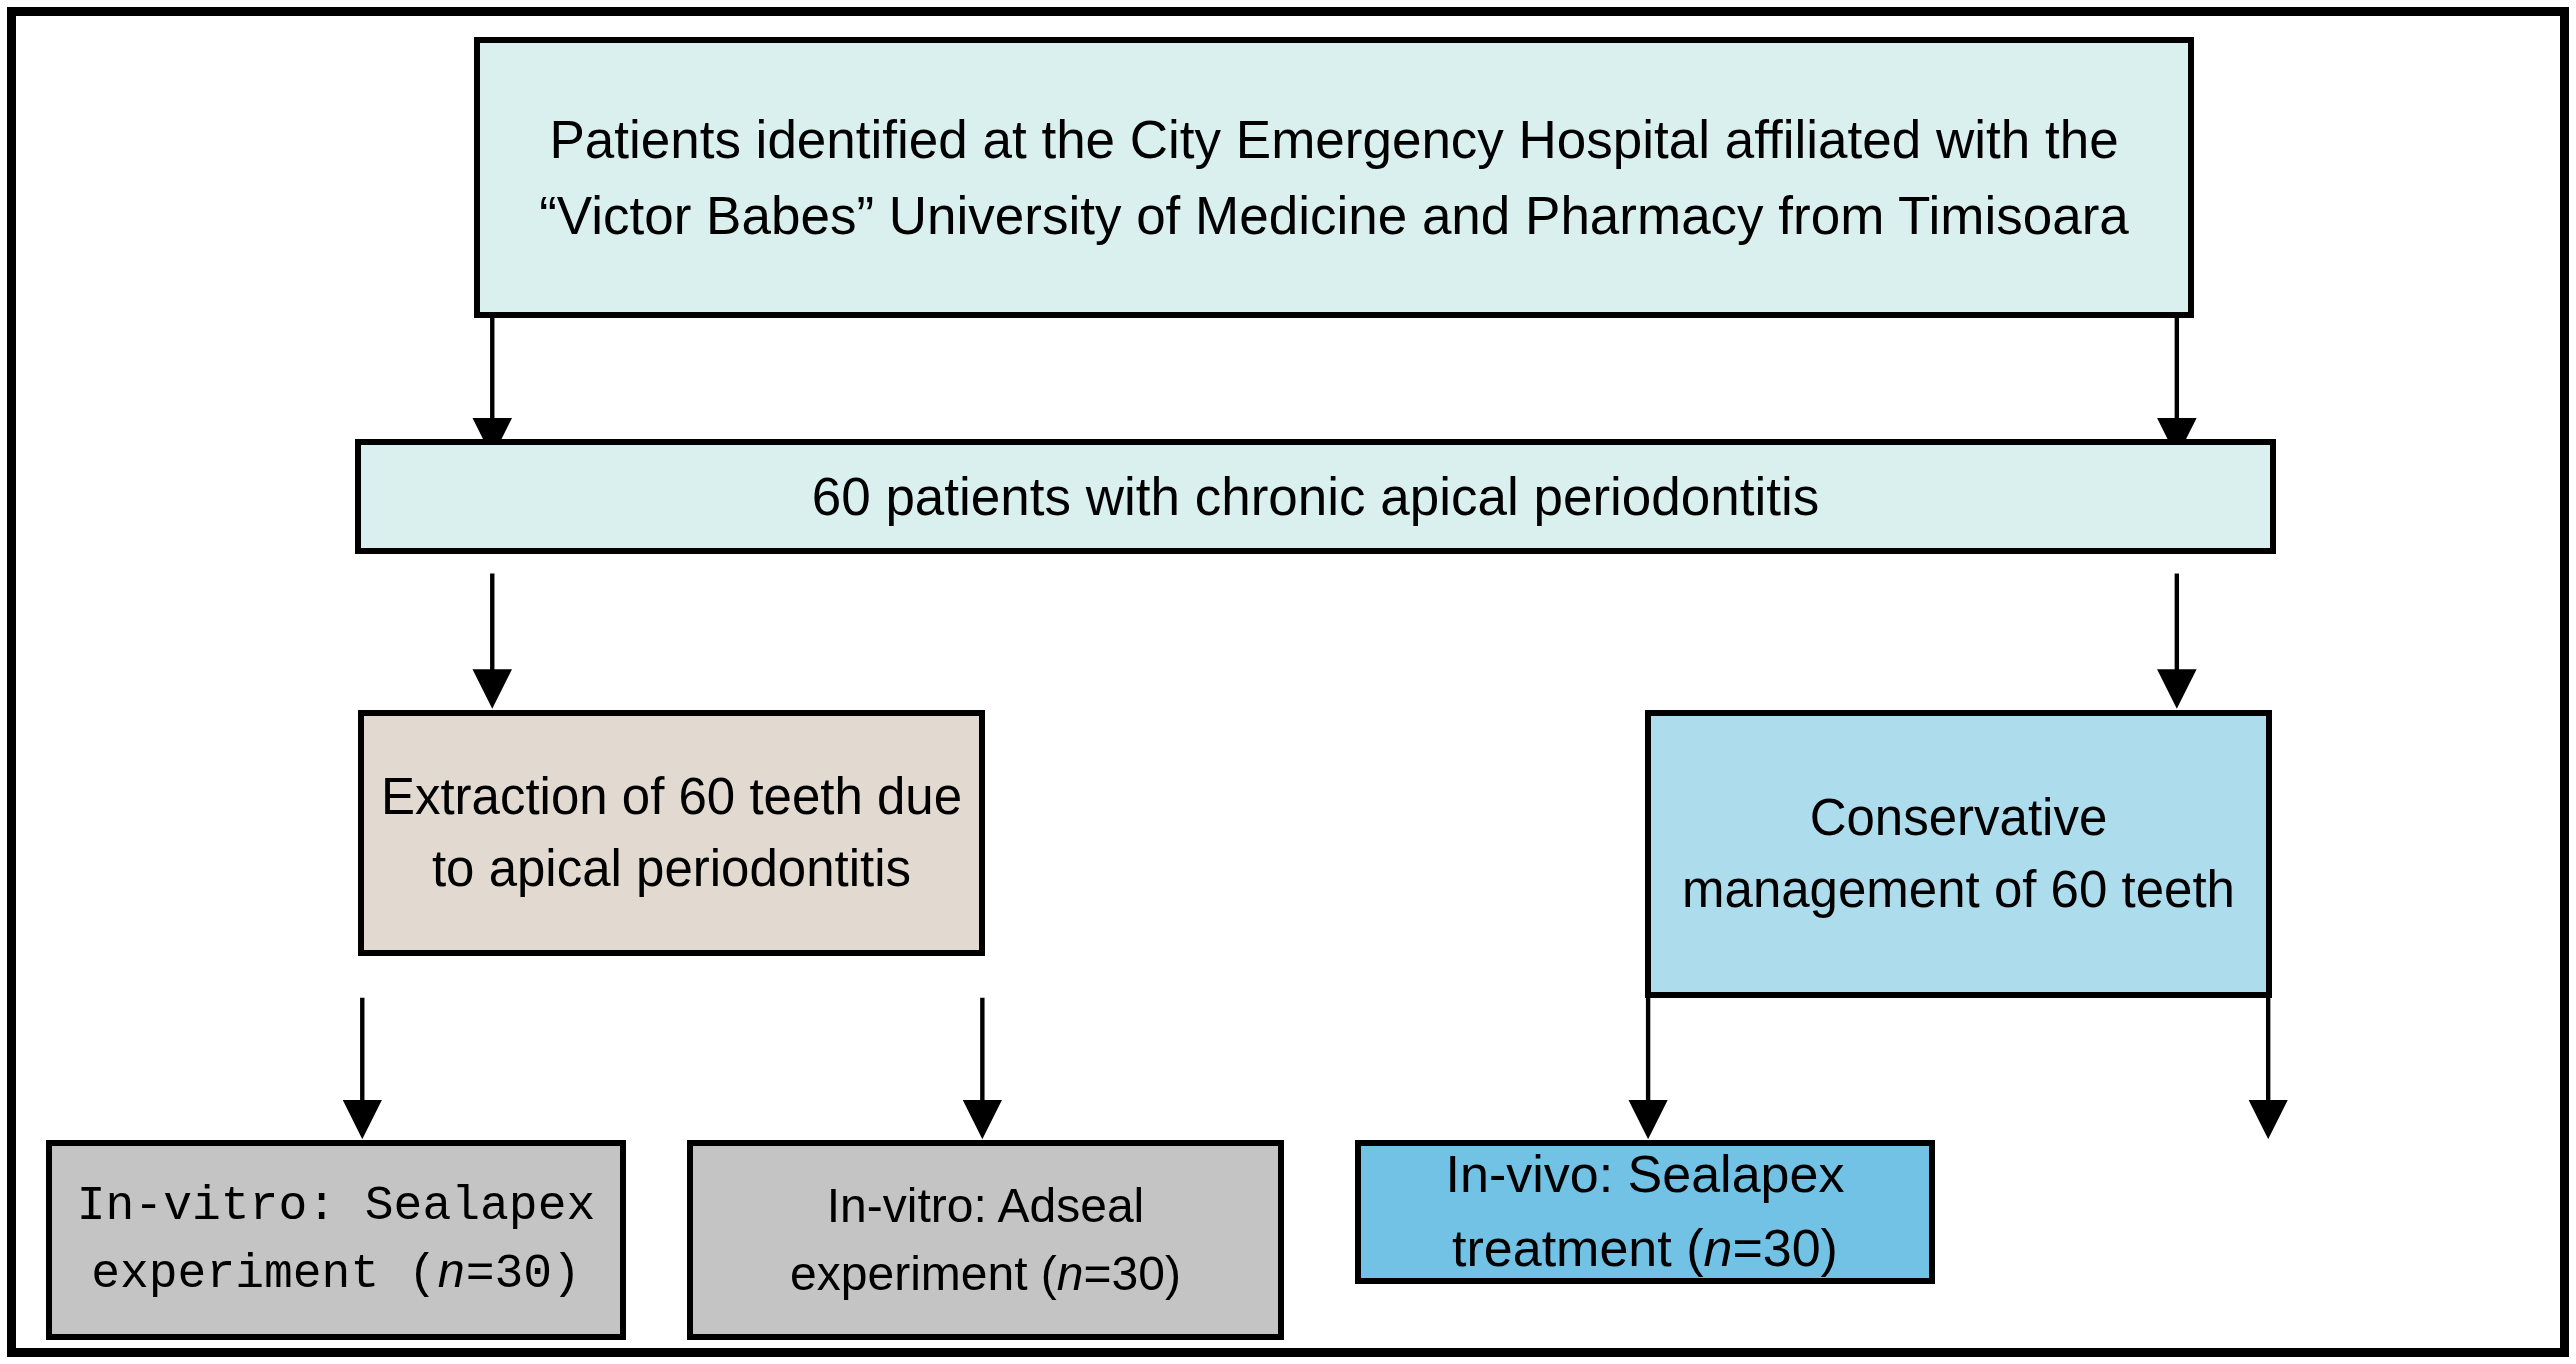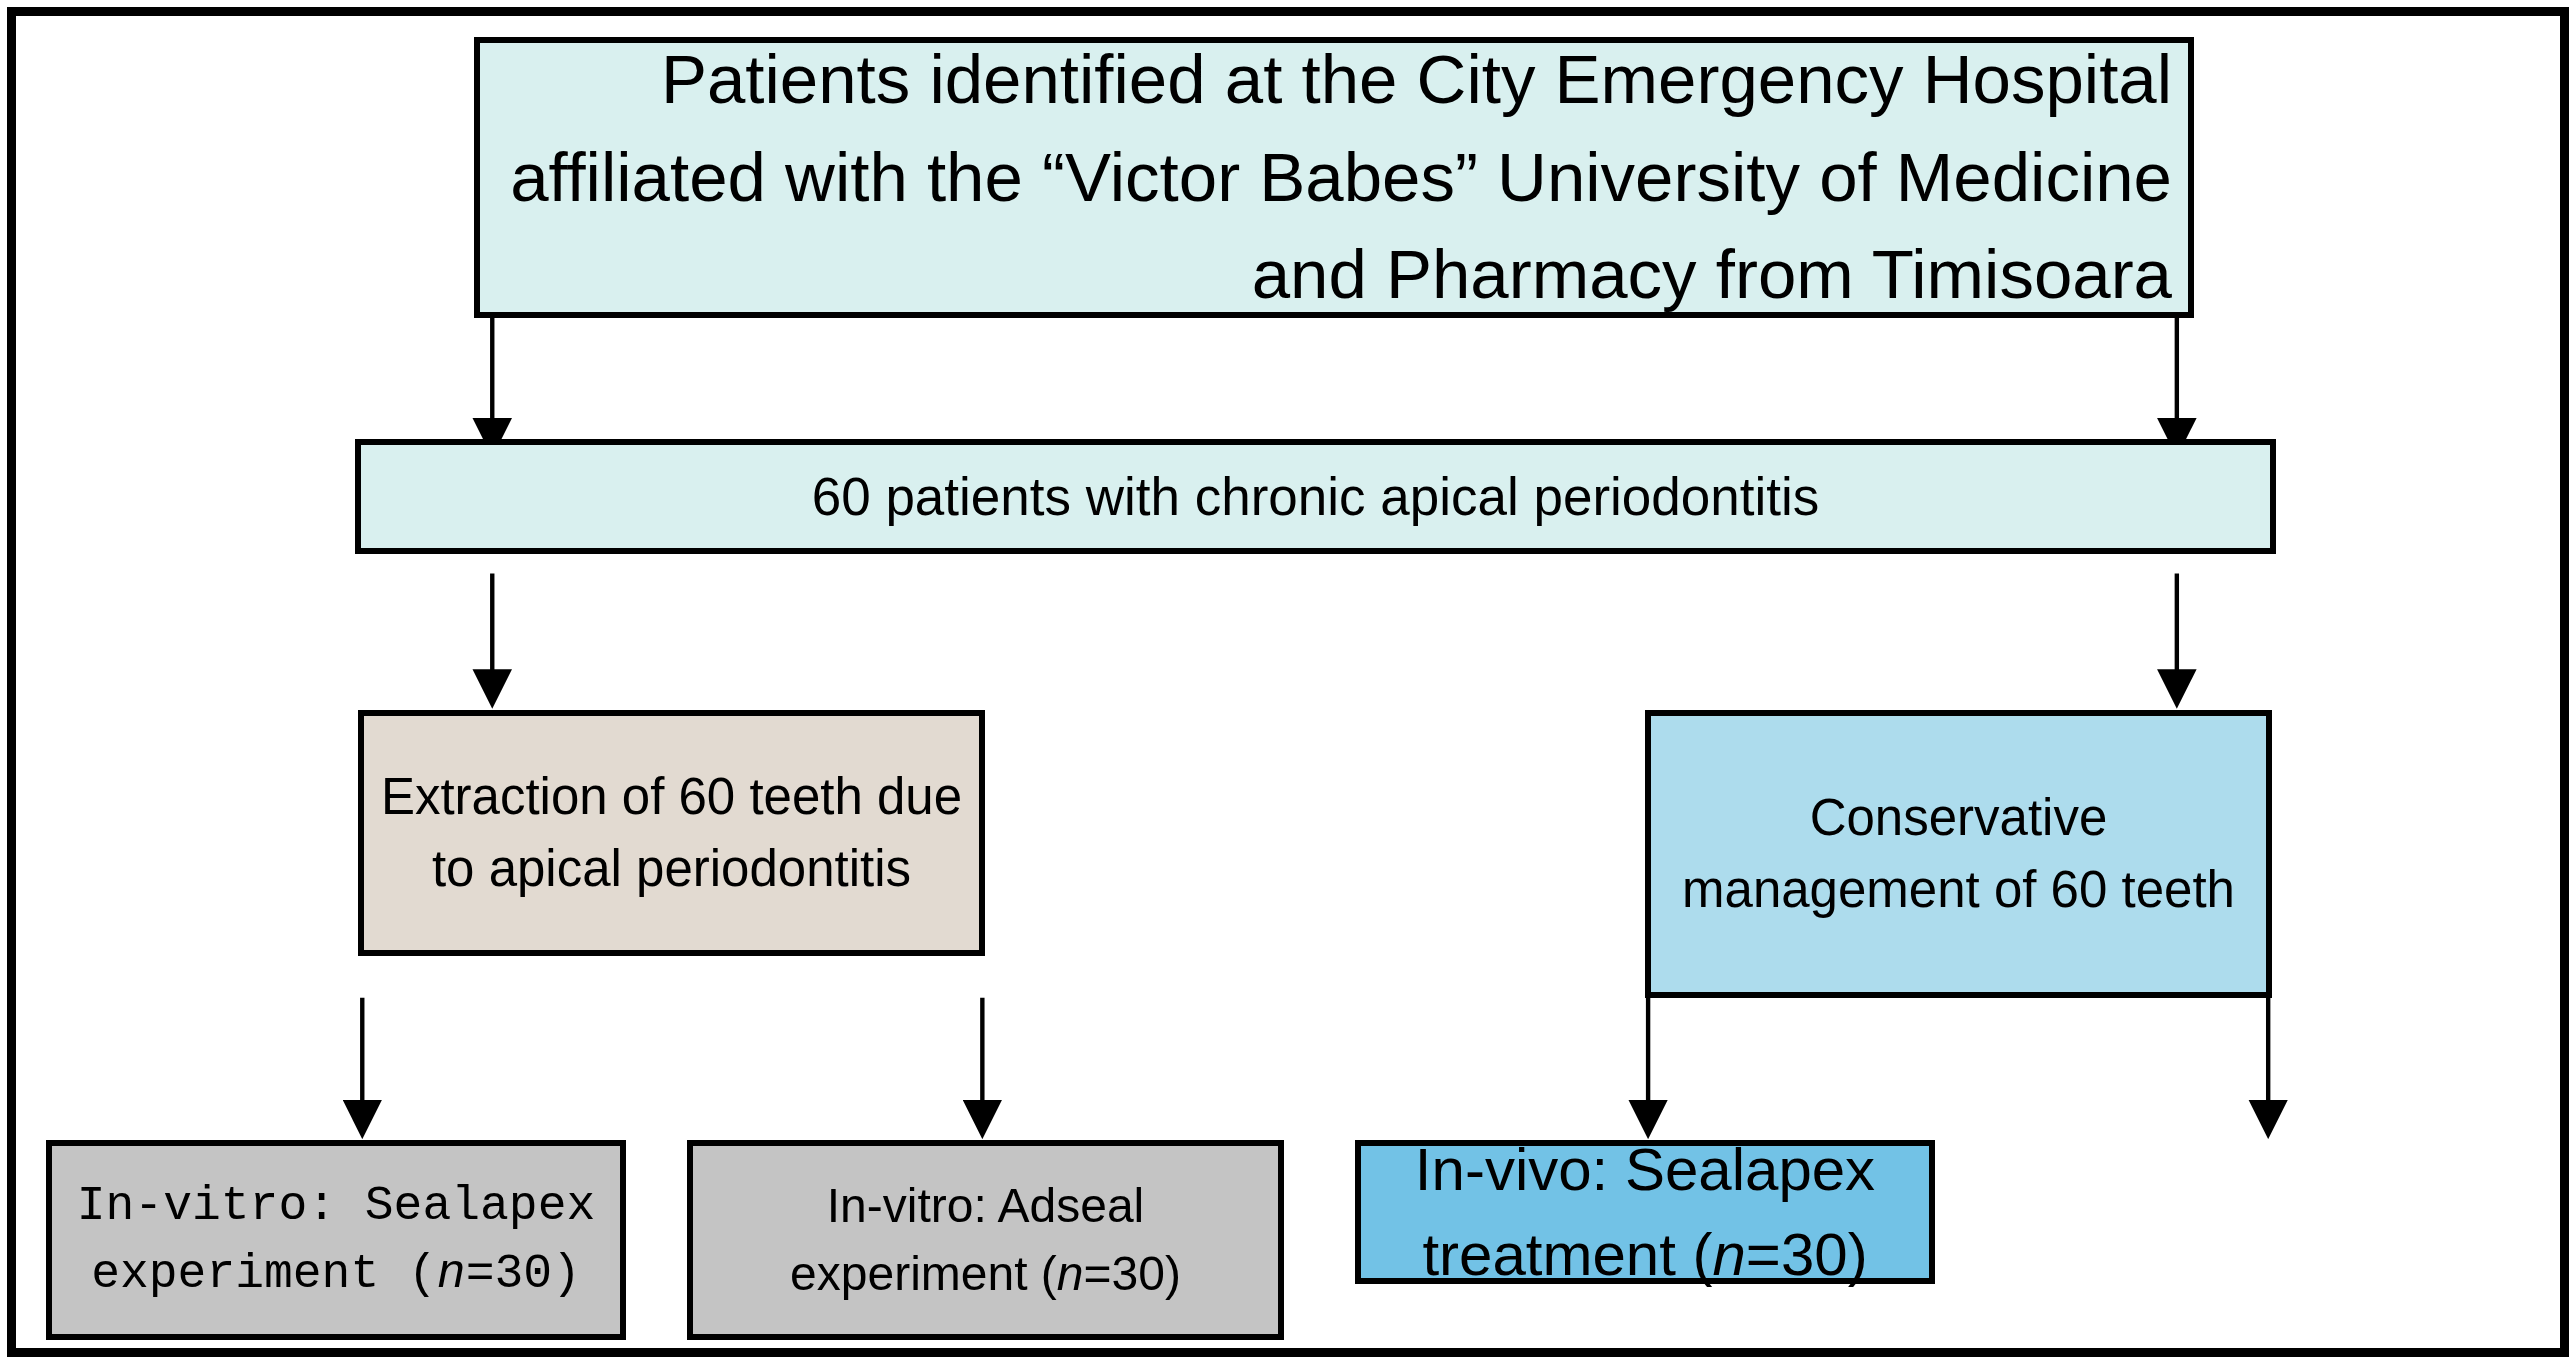--- a/index.html
+++ b/index.html
@@ -64,22 +64,21 @@
 
   .node em {
     font-style: italic;
   }
 
   
   #node-source {
     left: 474px;  top: 37px;
     width: 1720px; height: 281px;
     background: #d9f0ef;
-    font-size: 69px;
-    text-align: right;
+    font-size: 53px;
   }
 
   #node-cohort {
     left: 355px; top: 439px;
     width: 1921px; height: 115px;
     background: #d9f0ef;
     font-size: 53px;
   }
 
   #node-extraction {
@@ -108,21 +107,21 @@
     left: 687px; top: 1140px;
     width: 597px; height: 200px;
     background: #c4c4c4;
     font-size: 48px;
   }
 
   #node-invivo-sealapex {
     left: 1355px; top: 1140px;
     width: 580px; height: 144px;
     background: #72c2e6;
-    font-size: 60px;
+    font-size: 52px;
   }
 
   #node-invivo-adseal {
     left: 1975px; top: 1140px;
     width: 571px; height: 200px;
     background: #72c2e6;
     font-size: 48px;
   }
 </style>
 </head>

